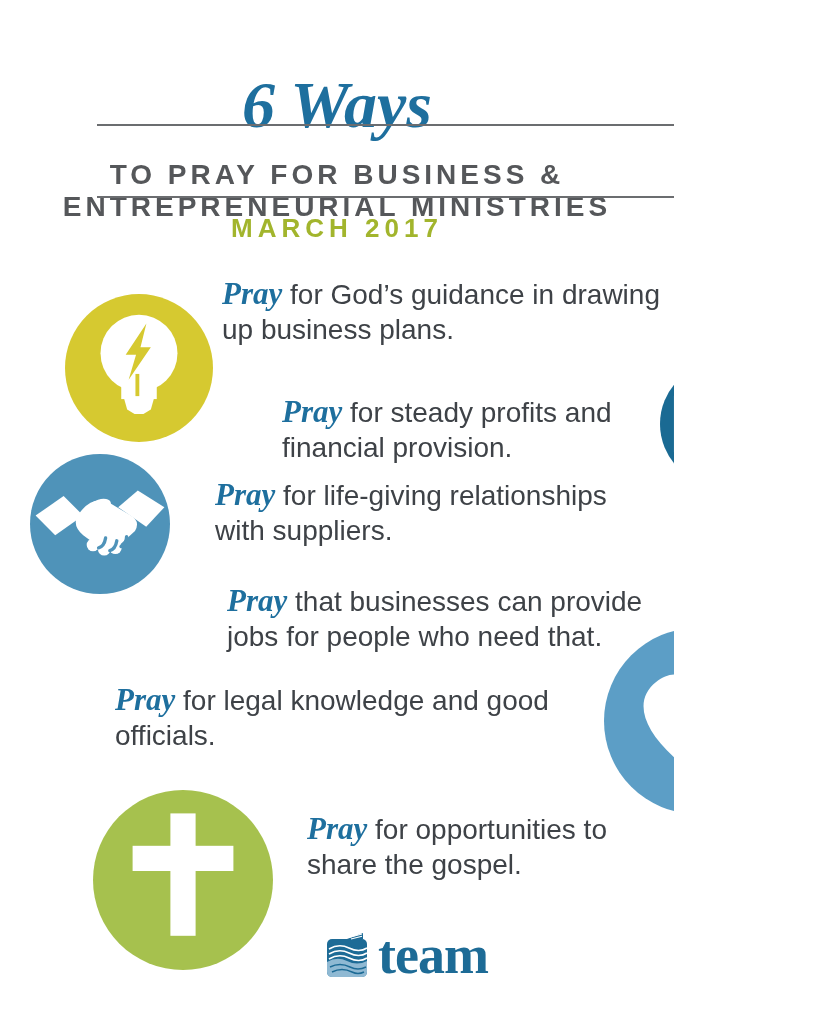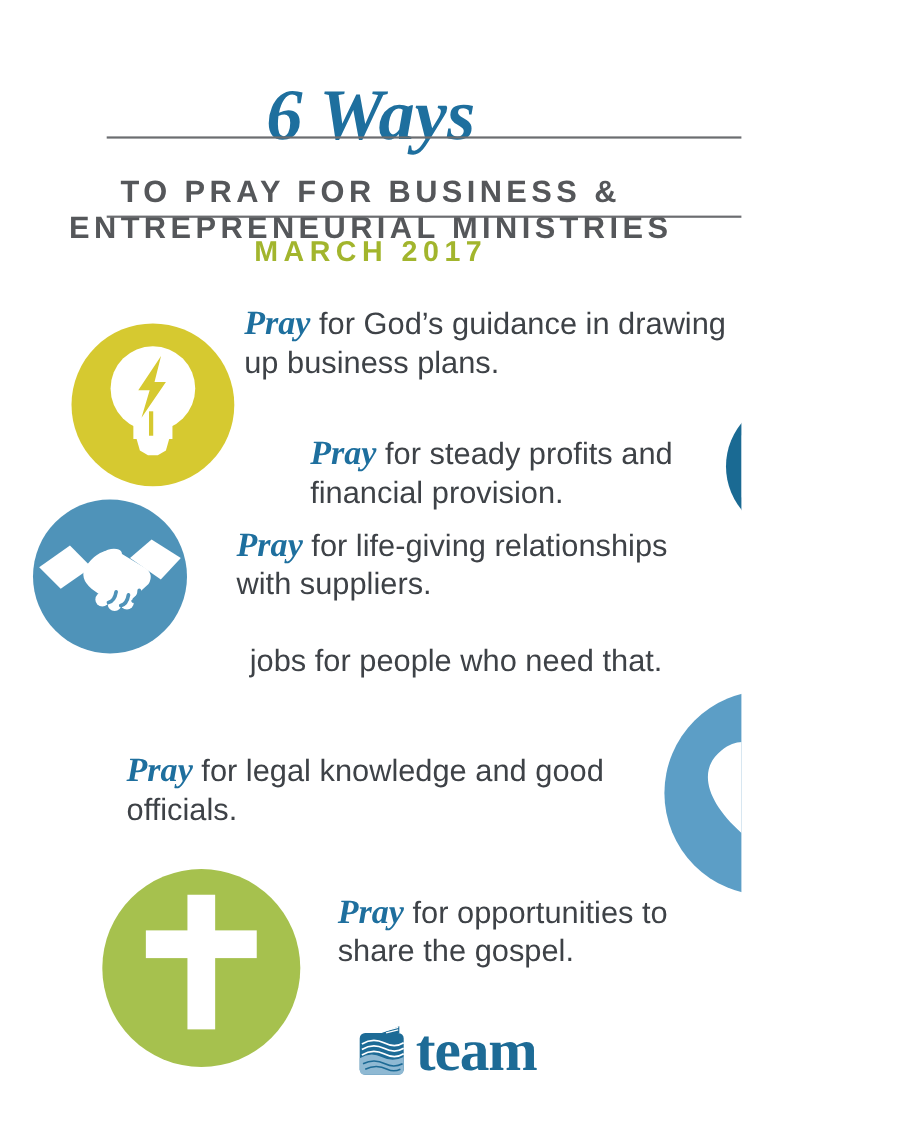--- a/index.html
+++ b/index.html
@@ -122,20 +122,21 @@
     <div><span class="pray">Pray</span><span> for steady profits and</span></div>
     <div>financial provision.</div>
   </div>
 
   <div class="item item3">
     <div><span class="pray">Pray</span><span> for life-giving relationships</span></div>
     <div>with suppliers.</div>
   </div>
 
   <div class="item item4">
+    <div><span class="pray">Pray</span><span> that businesses can provide</span></div>
     <div>jobs for people who need that.</div>
   </div>
 
   <div class="item item5">
     <div><span class="pray">Pray</span><span> for legal knowledge and good</span></div>
     <div>officials.</div>
   </div>
 
   <div class="item item6">
     <div><span class="pray">Pray</span><span> for opportunities to</span></div>

